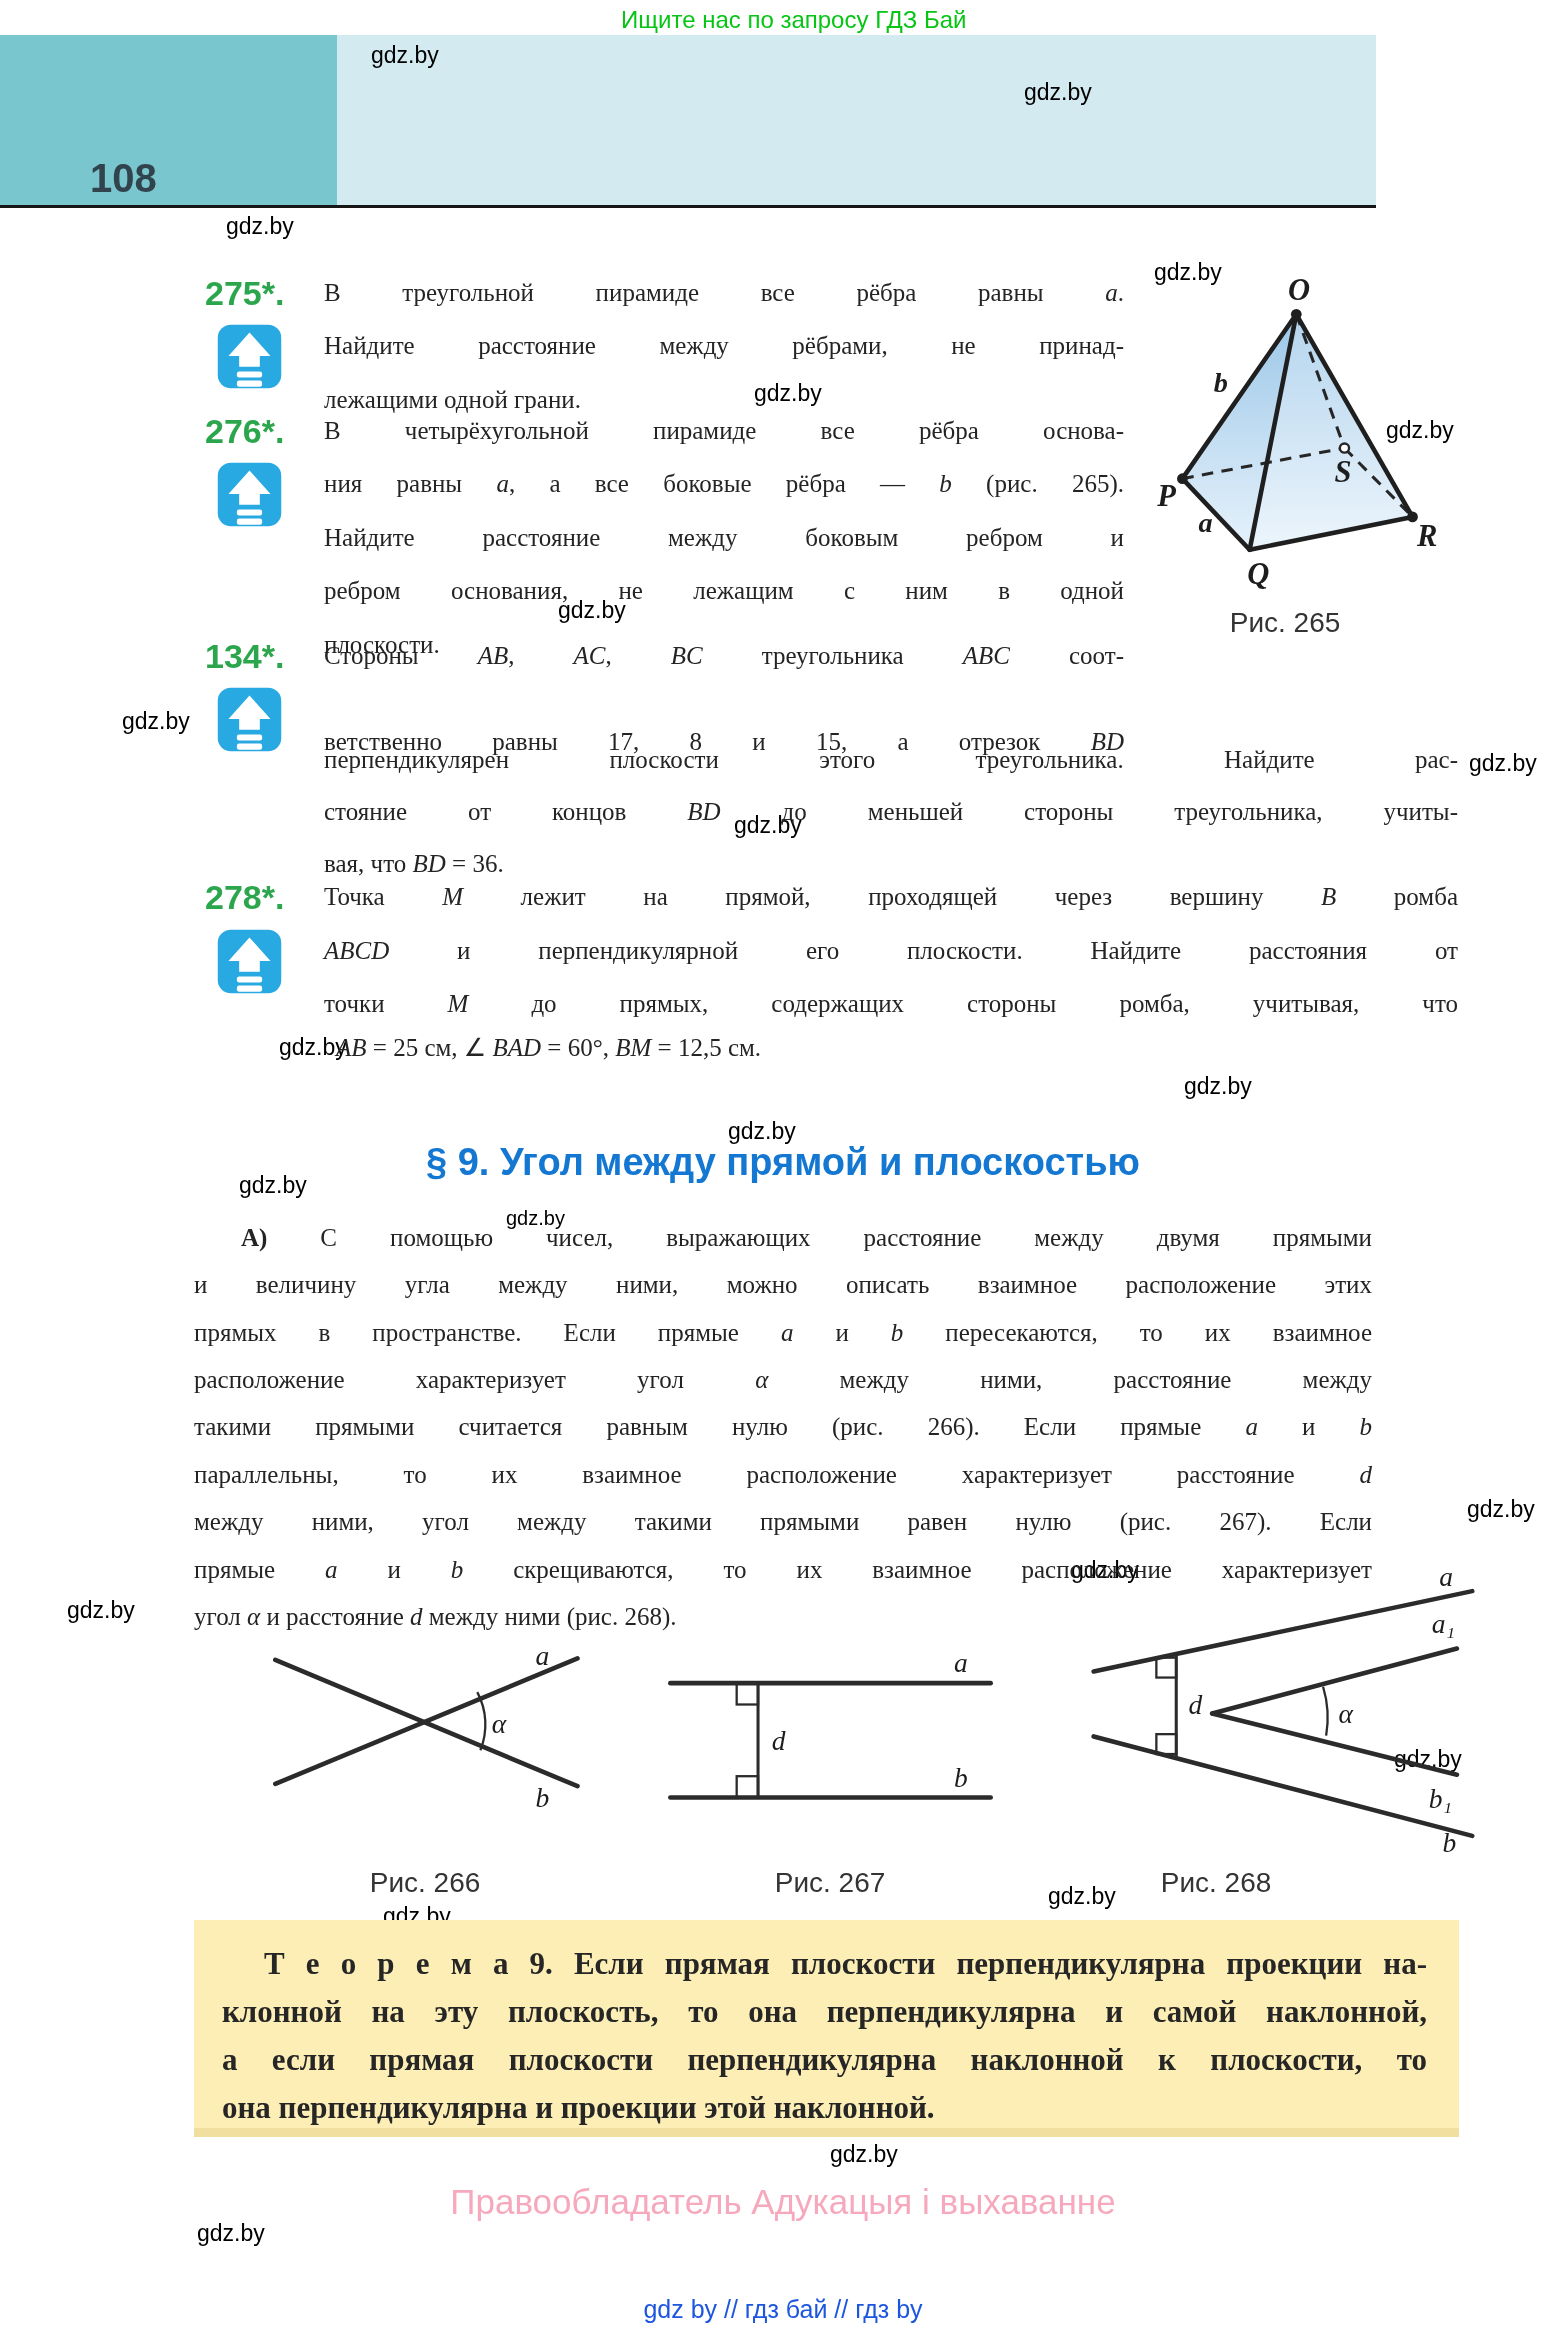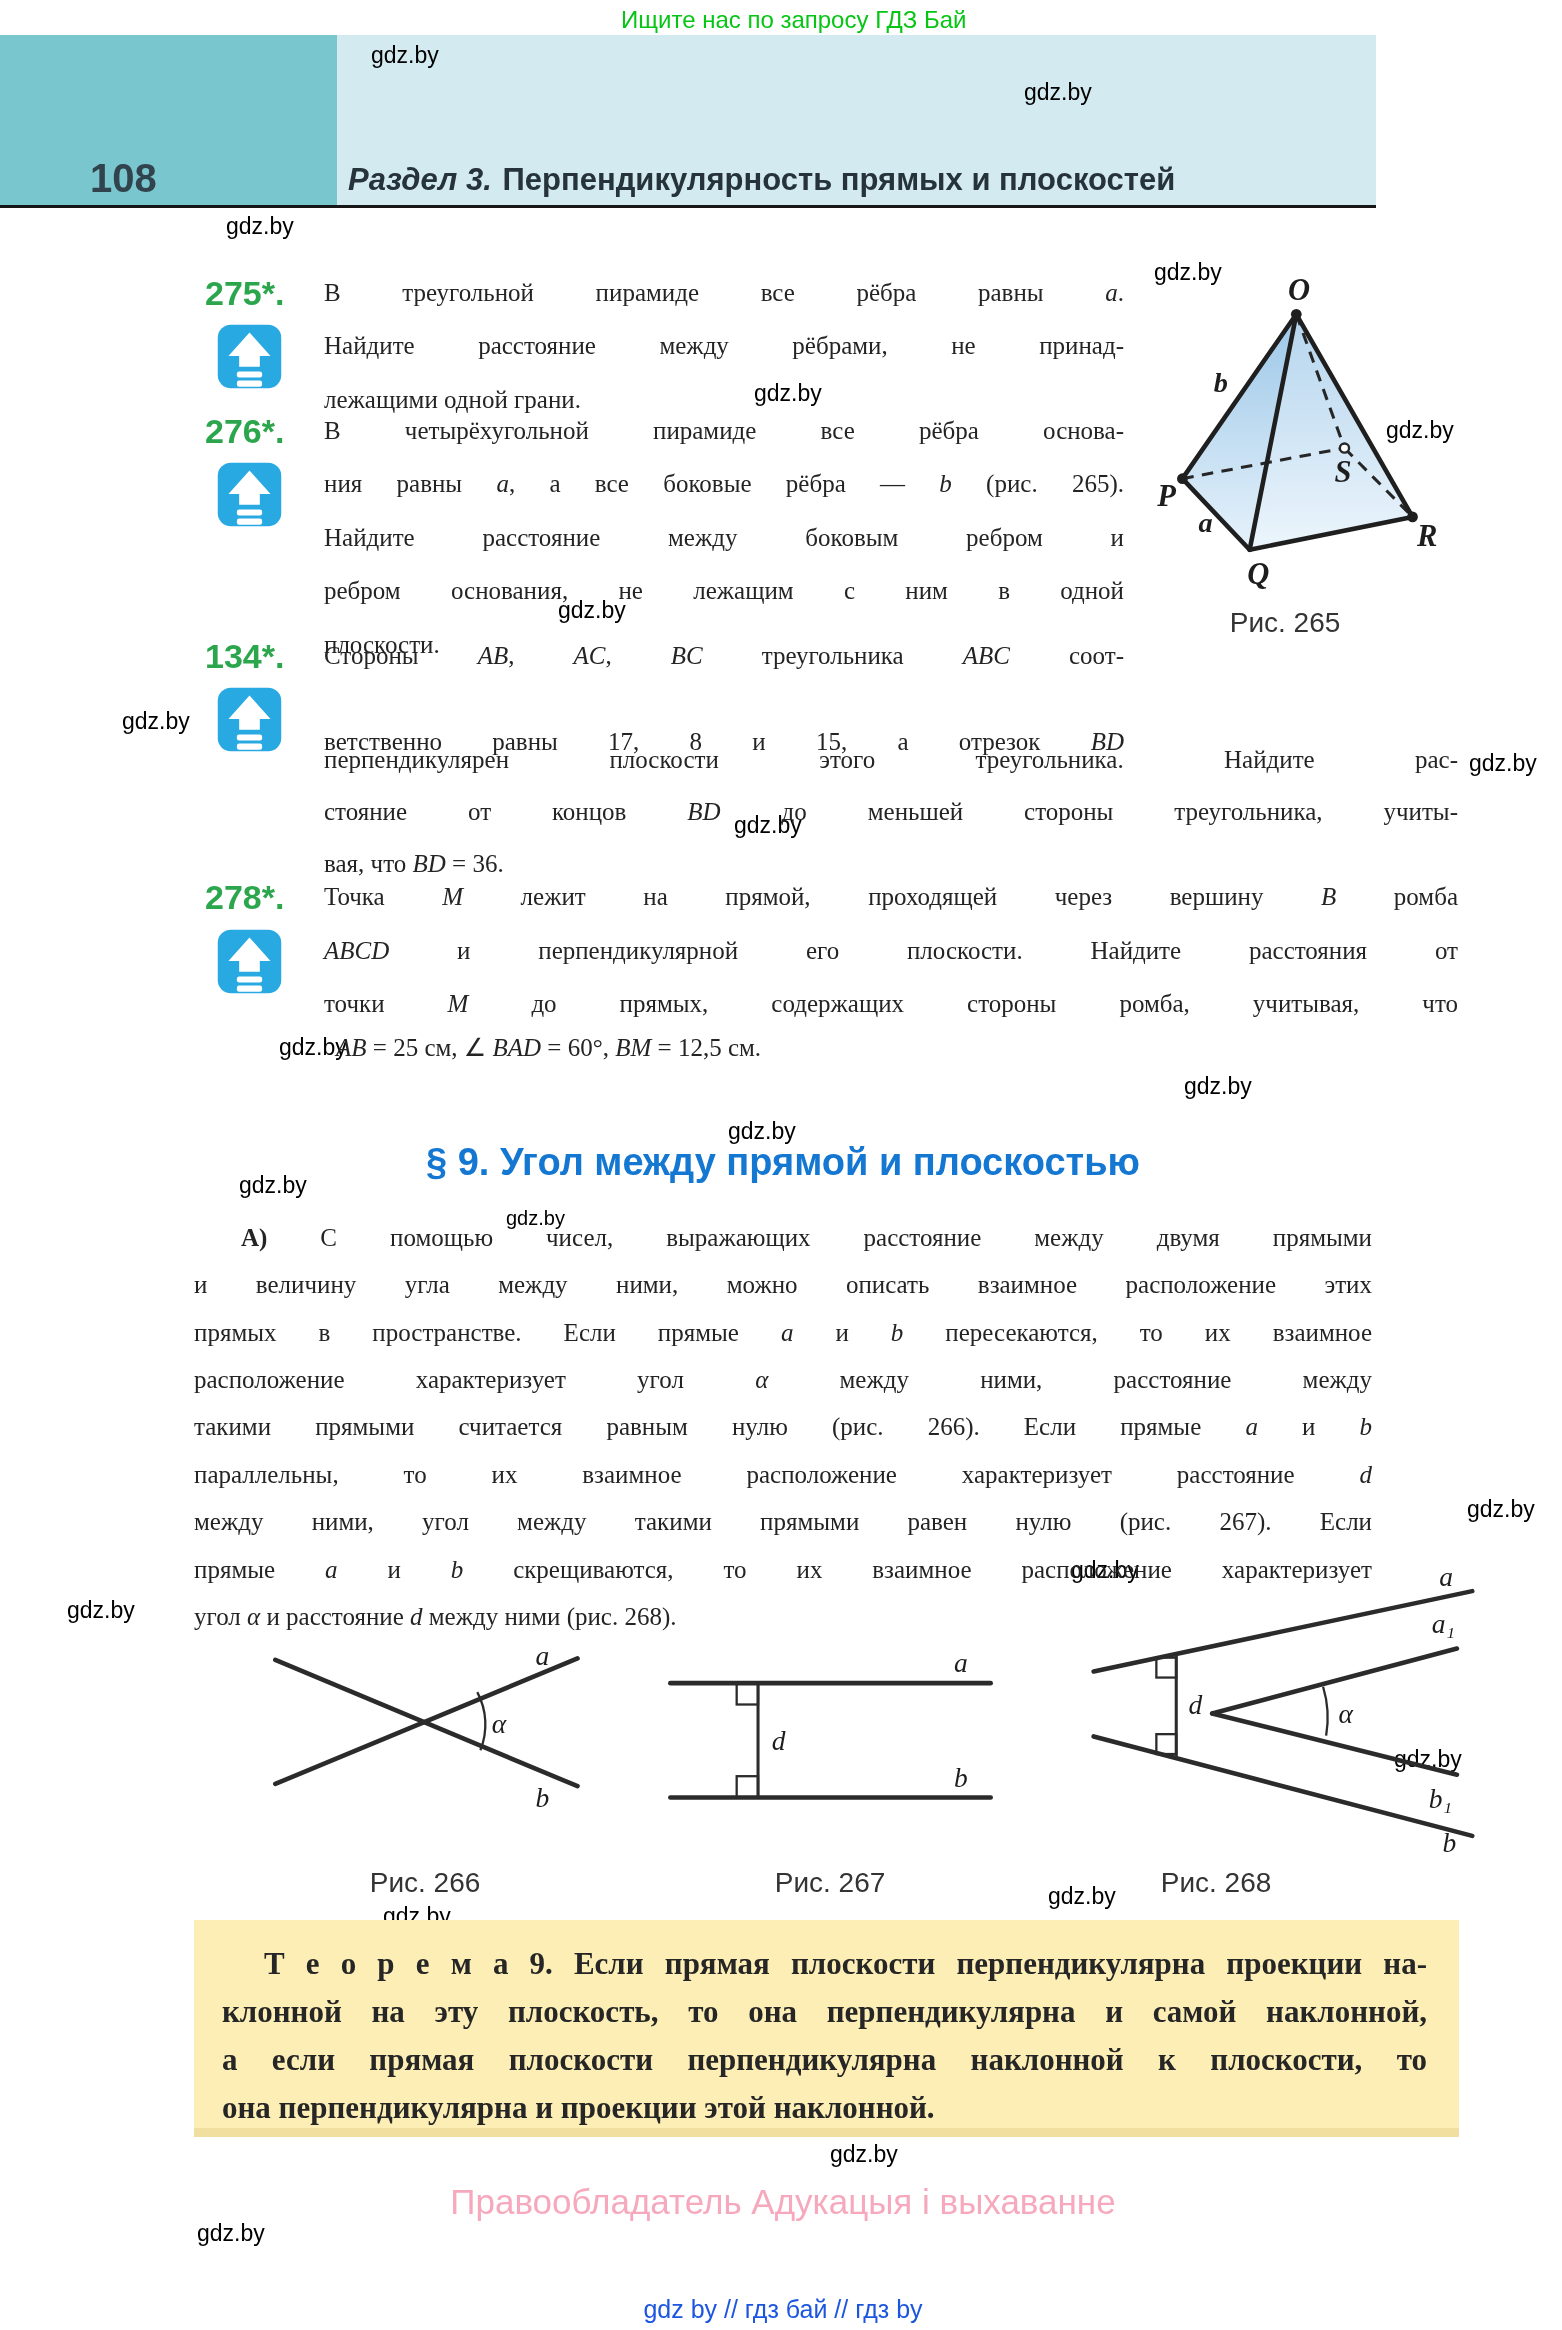--- a/index.html
+++ b/index.html
@@ -46,23 +46,20 @@
   .glabel{font-size:36px;fill:#1d1d1d;font-style:italic;}
 </style>
 </head>
 <body>
 
 <div class="top-notice">Ищите нас по запросу ГДЗ Бай</div>
 
 <div class="band">
   <div class="band-left"></div>
   <div class="page-num">108</div>
-  <div class="band-title">
-    <span class="chap">Раздел 3.</span><span>Перпендикулярность прямых и плоскостей</span>
-  </div>
 </div>
 
 <div class="wm" style="left:371px;top:42px;">gdz.by</div>
 <div class="wm" style="left:1024px;top:79px;">gdz.by</div>
 <div class="wm" style="left:226px;top:213px;">gdz.by</div>
 <div class="wm" style="left:1154px;top:259px;">gdz.by</div>
 <div class="wm" style="left:754px;top:380px;">gdz.by</div>
 <div class="wm" style="left:1386px;top:417px;">gdz.by</div>
 <div class="wm" style="left:558px;top:597px;">gdz.by</div>
 <div class="wm" style="left:122px;top:708px;">gdz.by</div>

